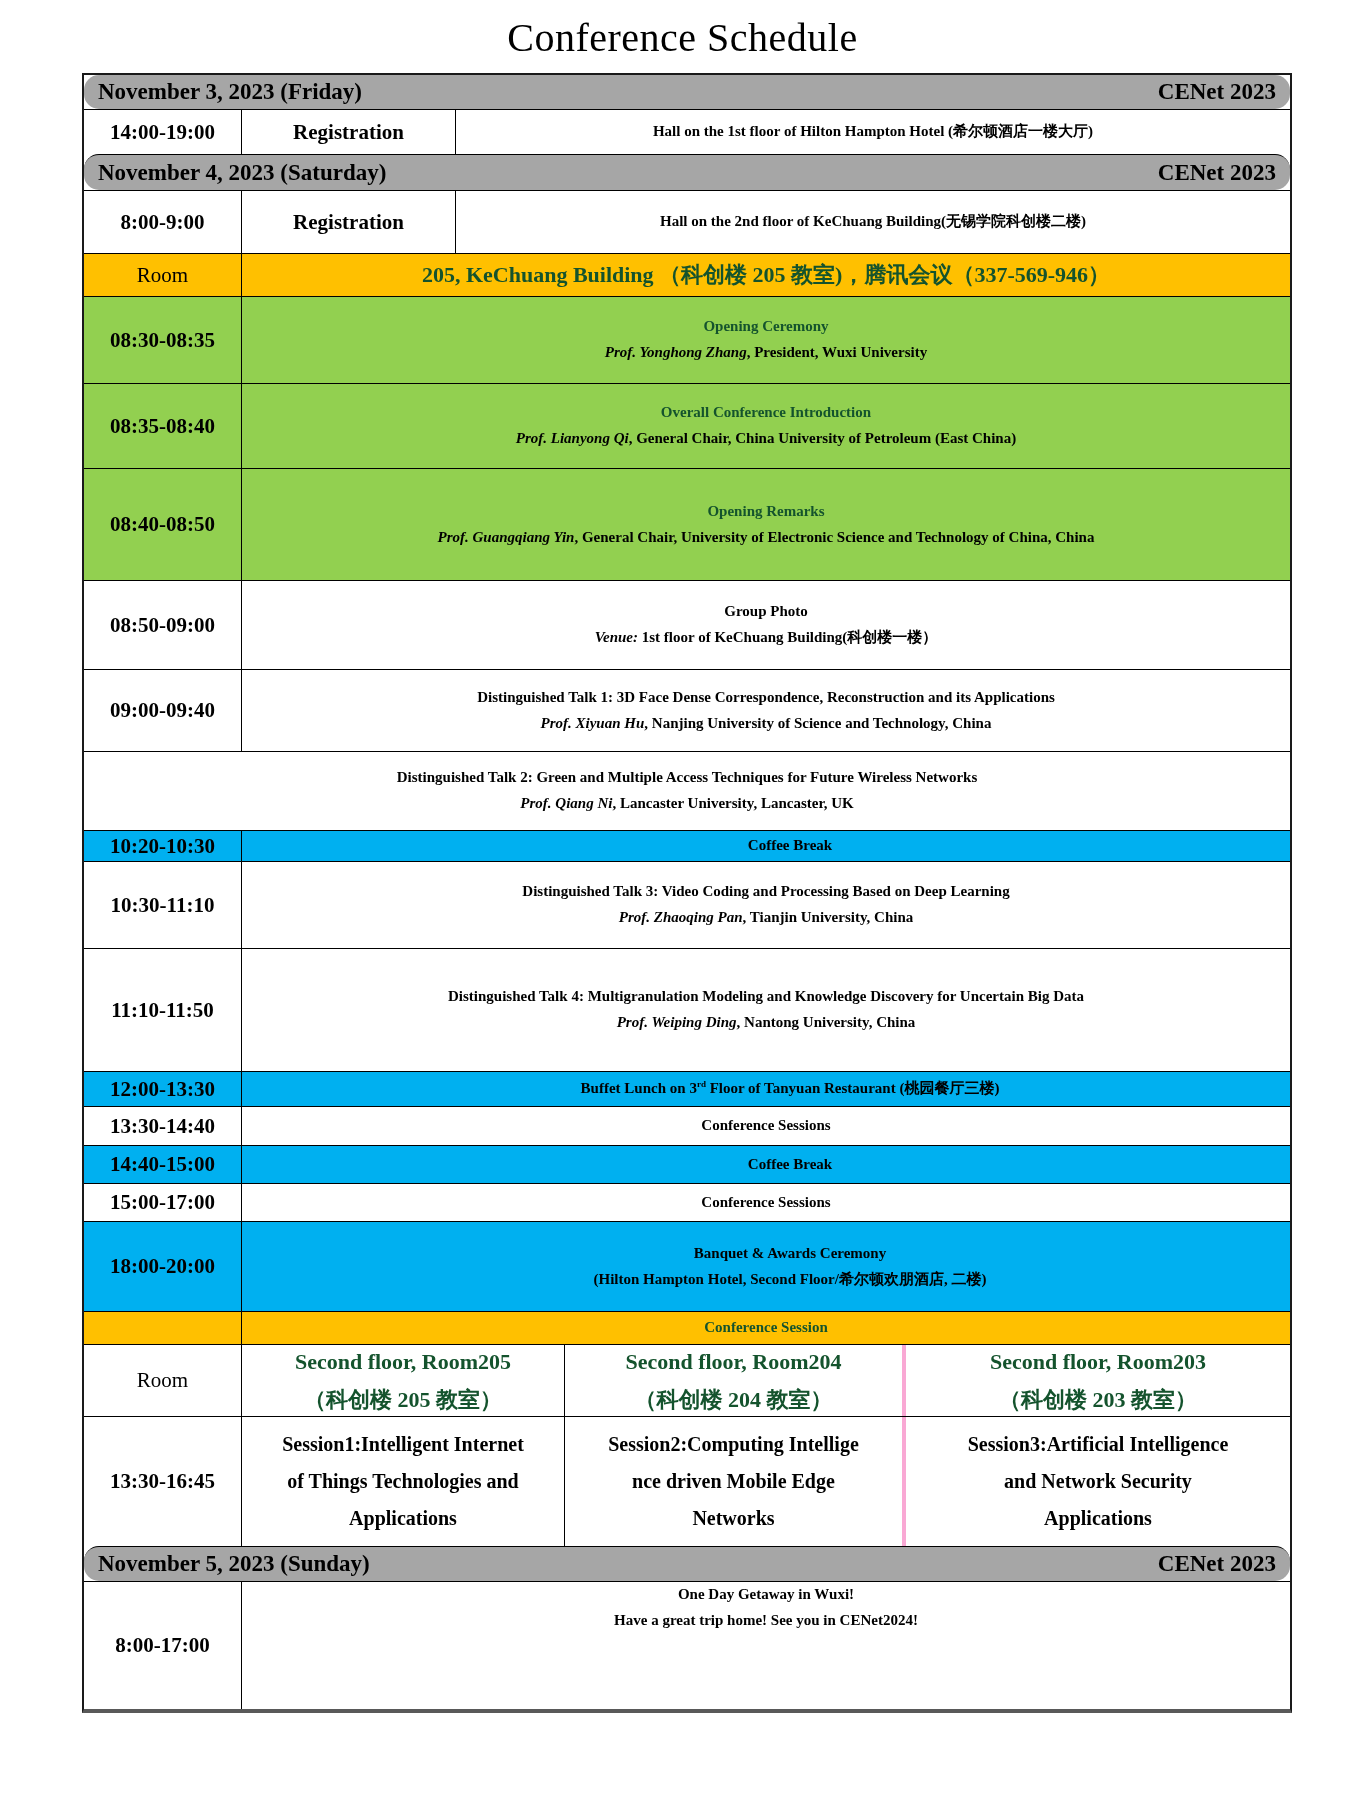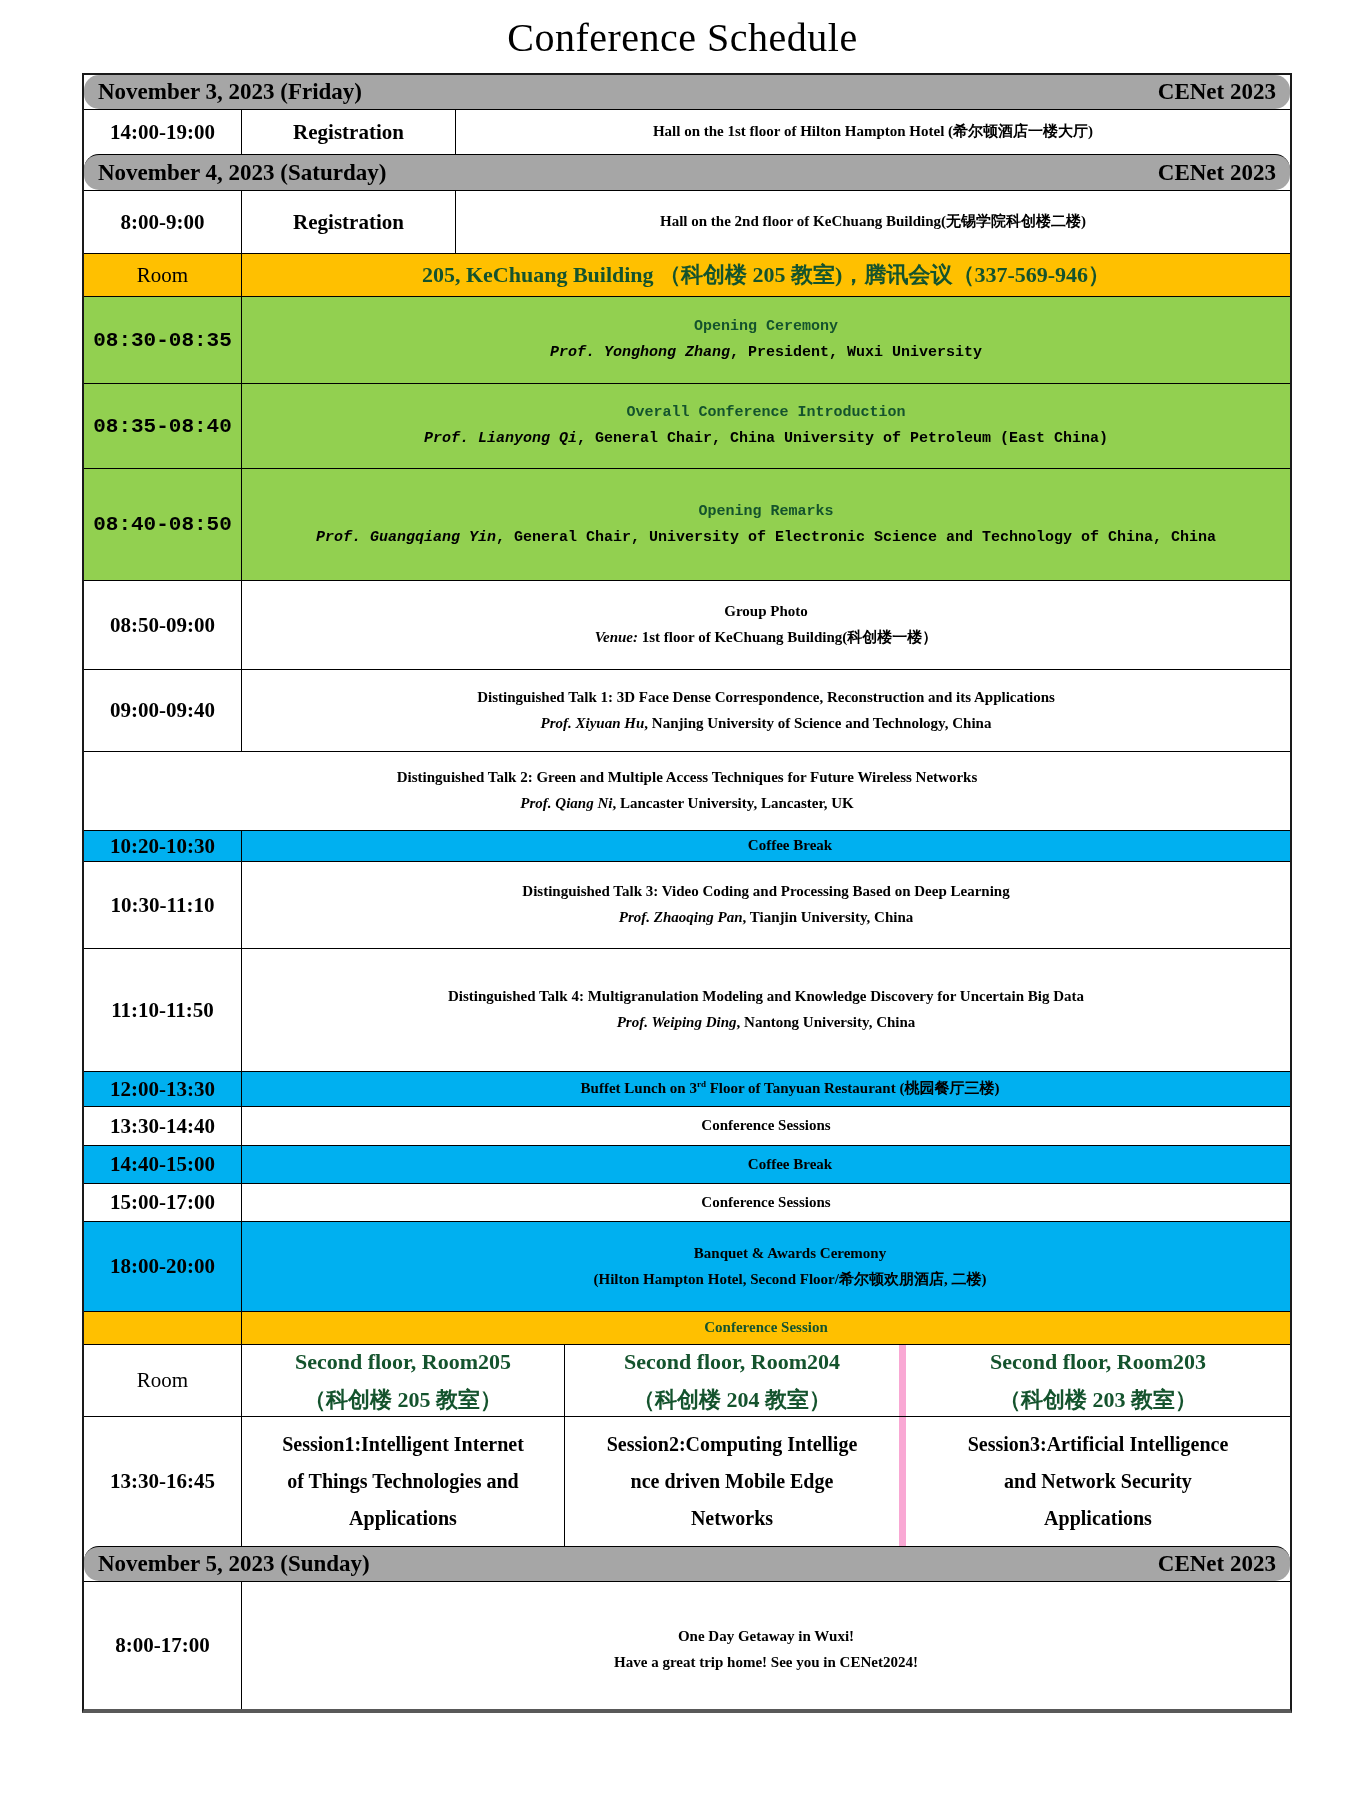--- a/index.html
+++ b/index.html
@@ -6,34 +6,34 @@
   body{width:1365px;height:1802px;font-family:"Liberation Serif","DejaVu Serif",serif;color:#000;}
   .page-title{margin:14px 0 12px 0;text-align:center;font-size:40px;font-weight:normal;letter-spacing:.5px;}
   .tbl{width:1210px;margin-left:82px;border:2px solid #1a1a1a;border-bottom:4px solid #595959;box-sizing:border-box;}
   .row{display:flex;box-sizing:border-box;border-top:1px solid #000;align-items:stretch;}
   .row:first-child{border-top:none;}
   .t{width:158px;flex:0 0 158px;border-right:1px solid #000;display:flex;align-items:center;justify-content:center;
      font-weight:bold;font-size:21px;text-align:center;box-sizing:border-box;}
   .t.reg-label{width:214px;flex:0 0 214px;}
   .c{flex:1;display:flex;flex-direction:column;align-items:center;justify-content:center;text-align:center;
      font-weight:bold;font-size:15px;line-height:1.72;padding:0 26px;box-sizing:border-box;}
-  .c.top{justify-content:center;padding-top:8px;}
+  .c.top{justify-content:flex-start;}
   .gray{background:#a6a6a6;}
-  .green{background:#92d050;font-family:Liberation Mono, monospace;}
+  .green{background:#92d050;}
   .blue{background:#00b0f0;gap:48px;}
   .orange{background:#ffc000;}
   .dayrow{display:flex;justify-content:space-between;align-items:center;padding:0 14px;font-weight:bold;font-size:23px;box-sizing:border-box;border-radius:15px;}
   .red{color:#14532d;}
   .it{font-style:italic;}
   .plain{font-weight:normal;}
   .line{display:block;}
   sup{font-size:60%;line-height:0;}
   .s3{font-size:20px;line-height:1.85;}
   .col3{flex:0 0 323px;border-right:1px solid #000;}
-  .col3b{flex:0 0 341px;border-right:7px solid #f9a8d4;}
+  .col3b{flex:0 0 341px;border-right:4px solid #f9a8d4;}
   .col3c{flex:1;}
   .roomred{font-size:22px;}
 </style>
 </head>
 <body>
 
 <h1 class="page-title">Conference Schedule</h1>
 
 <div class="tbl">
 

